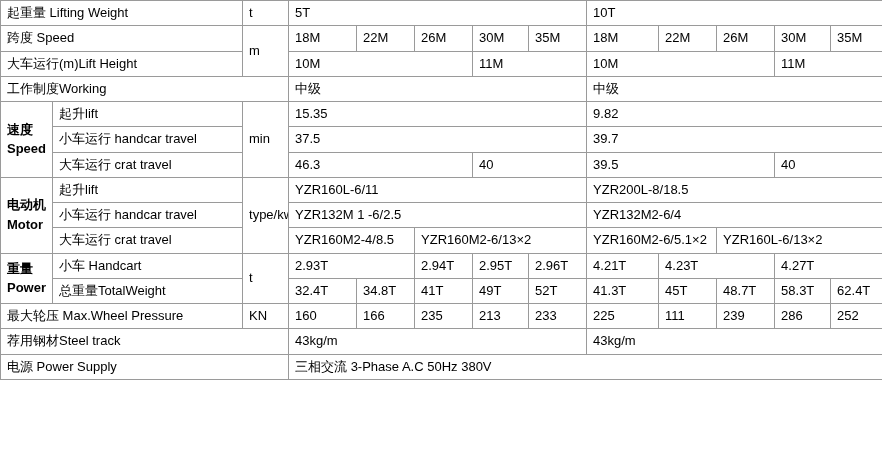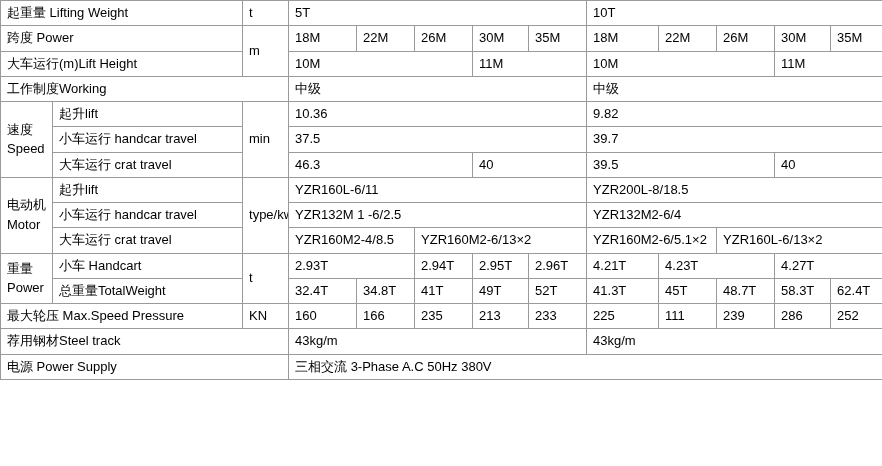--- a/index.html
+++ b/index.html
@@ -23,21 +23,21 @@
   }
   table.spec td {
     border: 1px solid #9a9a9a;
     padding: 4px 6px;
     vertical-align: middle;
     font-size: 13px;
     line-height: 1.25;
     white-space: nowrap;
     overflow: hidden;
   }
-  .twoline span { display: block; }
+  .twoline span { display: block; font-weight: bold; }
   .twoline span.l1 { margin-bottom: 3px; }
 </style>
 </head>
 <body>
 
 <table class="spec">
   <colgroup>
     <col style="width:52px">
     <col style="width:190px">
     <col style="width:46px">
@@ -55,21 +55,21 @@
 
   <tbody>
       <tr>
     <td colspan="2">起重量 Lifting Weight</td>
     <td>t</td>
     <td colspan="5">5T</td>
     <td colspan="5">10T</td>
   </tr>
 
   <tr>
-    <td colspan="2">跨度 Power</td>
+    <td colspan="2">跨度 Speed</td>
     <td rowspan="2">m</td>
     <td>18M</td>
     <td>22M</td>
     <td>26M</td>
     <td>30M</td>
     <td>35M</td>
     <td>18M</td>
     <td>22M</td>
     <td>26M</td>
     <td>30M</td>
@@ -90,21 +90,21 @@
     <td colspan="5">中级</td>
   </tr>
 
   <tr>
     <td rowspan="3" class="twoline">
       <span class="l1">速度</span>
       <span class="l2">Speed</span>
     </td>
     <td>起升lift</td>
     <td rowspan="3">min</td>
-    <td colspan="5">10.36</td>
+    <td colspan="5">15.35</td>
     <td colspan="5">9.82</td>
   </tr>
 
   <tr>
     <td>小车运行 handcar travel</td>
     <td colspan="5">37.5</td>
     <td colspan="5">39.7</td>
   </tr>
 
   <tr>
@@ -164,21 +164,21 @@
     <td>49T</td>
     <td>52T</td>
     <td>41.3T</td>
     <td>45T</td>
     <td>48.7T</td>
     <td>58.3T</td>
     <td>62.4T</td>
   </tr>
 
   <tr>
-    <td colspan="2">最大轮压 Max.Speed Pressure</td>
+    <td colspan="2">最大轮压 Max.Wheel Pressure</td>
     <td>KN</td>
     <td>160</td>
     <td>166</td>
     <td>235</td>
     <td>213</td>
     <td>233</td>
     <td>225</td>
     <td>111</td>
     <td>239</td>
     <td>286</td>

